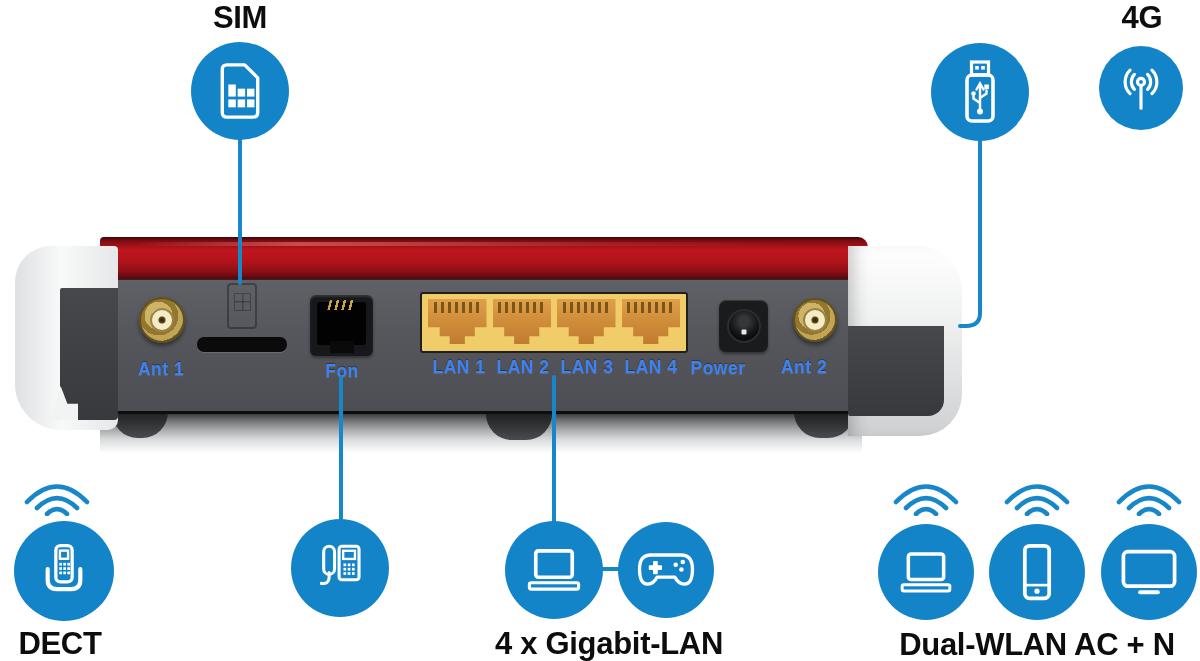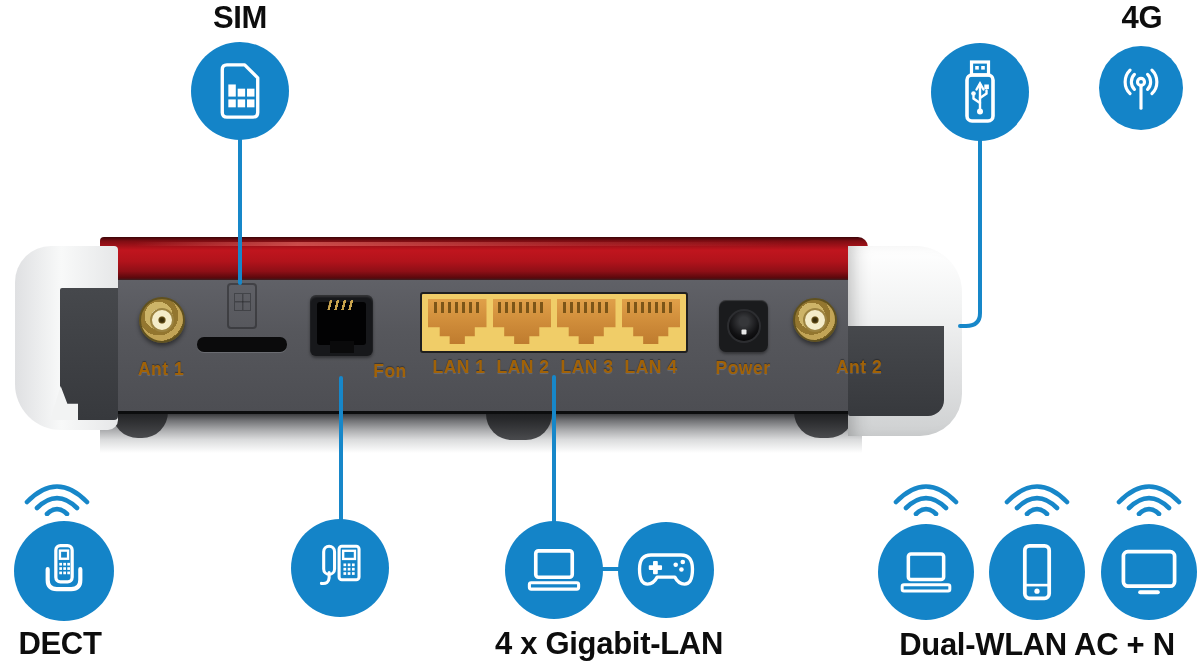--- a/index.html
+++ b/index.html
@@ -19,21 +19,21 @@
   .cap{position:absolute;background:linear-gradient(90deg,#dfe0e2 0%,#f8f9f9 45%,#e6e7e8 100%);}
   .cap.right{background:linear-gradient(180deg,#ffffff 0%,#f1f2f2 35%,#dfe0e1 70%,#ced0d1 100%);
              box-shadow:inset 14px 0 18px -10px rgba(0,0,0,0.25);}
   .inset{position:absolute;background:linear-gradient(180deg,#46484c 0%,#37393d 100%);}
   .red-strip{position:absolute;left:100px;top:237px;width:768px;height:44px;border-radius:4px 10px 0 0;
     background:linear-gradient(180deg,#3c0508 0%,#7e0d13 9%,#c0151e 30%,#b2131b 55%,#8e0f16 78%,#5a080c 93%,#2a2b2d 100%);}
   .red-strip::after{content:"";position:absolute;left:34px;right:80px;top:5px;height:4px;border-radius:3px;
     background:linear-gradient(90deg,rgba(255,120,110,0),rgba(255,135,125,0.5) 25%,rgba(255,135,125,0.15) 70%,rgba(255,135,125,0));}
   .face{position:absolute;left:104px;top:280px;width:764px;height:131px;border-bottom:3px solid #0c0d0e;
     background:linear-gradient(180deg,#606167 0%,#56575c 40%,#4d4e53 100%);}
-  .plabel{position:absolute;transform:translateX(-50%);font-weight:bold;font-size:17.5px;color:#a16207;
+  .plabel{position:absolute;transform:translateX(-50%);font-weight:bold;font-size:17.5px;color:#3b82f6;
     letter-spacing:0.5px;white-space:nowrap;
     text-shadow:0 -1px 1px rgba(0,0,0,0.35),0 1px 1px rgba(165,167,173,0.3);}
   .sma{position:absolute;border-radius:50%;border:2px solid #60511f;box-sizing:border-box;
     background:radial-gradient(circle at 42% 40%,#f3e9bc 0 20%,#cdb468 20% 40%,#93762f 40% 56%,#c2a456 56% 72%,#7e6526 72% 100%);
     box-shadow:0 3px 4px rgba(0,0,0,0.45);}
   .sma::before{content:"";position:absolute;left:50%;top:50%;transform:translate(-50%,-50%);
     width:20px;height:20px;border-radius:50%;background:#f4ecc9;border:2px solid #9c8340;}
   .sma::after{content:"";position:absolute;left:50%;top:50%;transform:translate(-50%,-50%);
     width:7px;height:7px;border-radius:50%;background:#3a2d0a;box-shadow:inset 0 0 2px #c19a3a;}
   .sim-emboss{position:absolute;left:227px;top:283px;width:30px;height:46px;border-radius:4px;
@@ -93,38 +93,38 @@
   <div class="plabel" style="left:161px;top:359px;">Ant 1</div>
 
   <div class="sim-emboss"></div>
   <div class="sim-slot"></div>
 
   <div class="fon">
     <div class="hole"></div>
     <div class="pins"></div>
     <div class="tab"></div>
   </div>
-  <div class="plabel" style="left:342px;top:361px;margin-left:48px;">Fon</div>
+  <div class="plabel" style="left:342px;top:361px;">Fon</div>
 
   <div class="lan-block">
     <div class="jack"></div>
     <div class="jack"></div>
     <div class="jack"></div>
     <div class="jack"></div>
   </div>
   <div class="plabel" style="left:459px;top:357px;">LAN 1</div>
   <div class="plabel" style="left:523px;top:357px;">LAN 2</div>
   <div class="plabel" style="left:587px;top:357px;">LAN 3</div>
   <div class="plabel" style="left:651px;top:357px;">LAN 4</div>
 
   <div class="power"></div>
-  <div class="plabel" style="left:743px;top:358px;">Power</div>
+  <div class="plabel" style="left:718px;top:358px;">Power</div>
 
   <div class="sma" style="left:793px;top:298px;width:44px;height:44px;"></div>
-  <div class="plabel" style="left:859px;top:357px;">Ant 2</div>
+  <div class="plabel" style="left:804px;top:357px;">Ant 2</div>
 
   <svg class="line-svg" width="1200" height="661" viewBox="0 0 1200 661">
     <g fill="none" stroke="#1787c9" stroke-width="4" stroke-linecap="round">
       <path d="M240,140 V283"></path>
       <path d="M980,141 V313 Q980,326 966,326 H960"></path>
       <path d="M341,378 V542"></path>
       <path d="M554,377 V542"></path>
       <path d="M600,569 H626"></path>
     </g>
   </svg>

